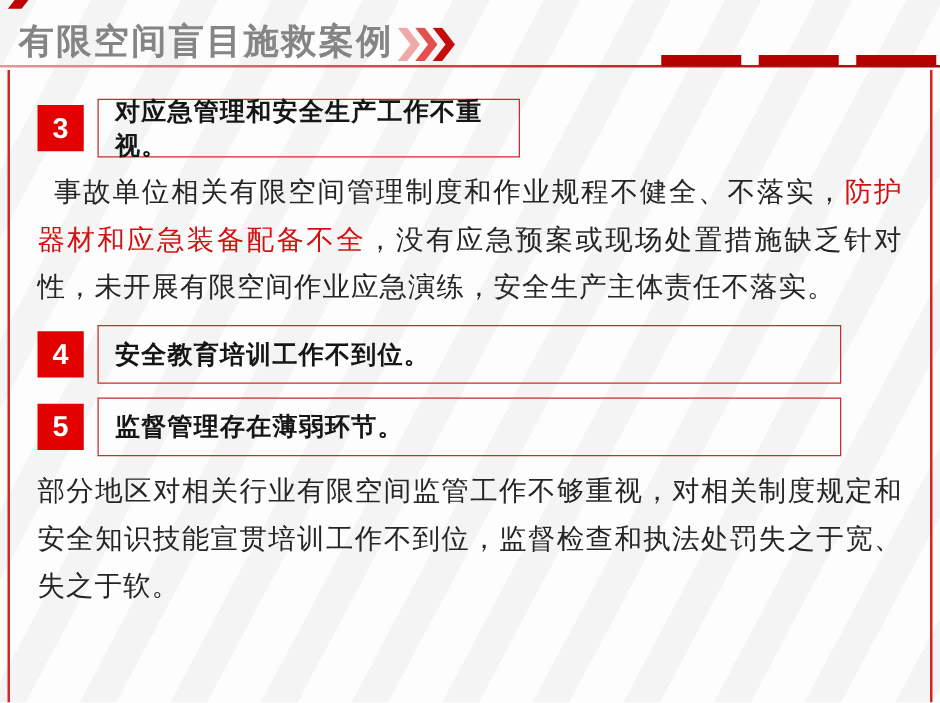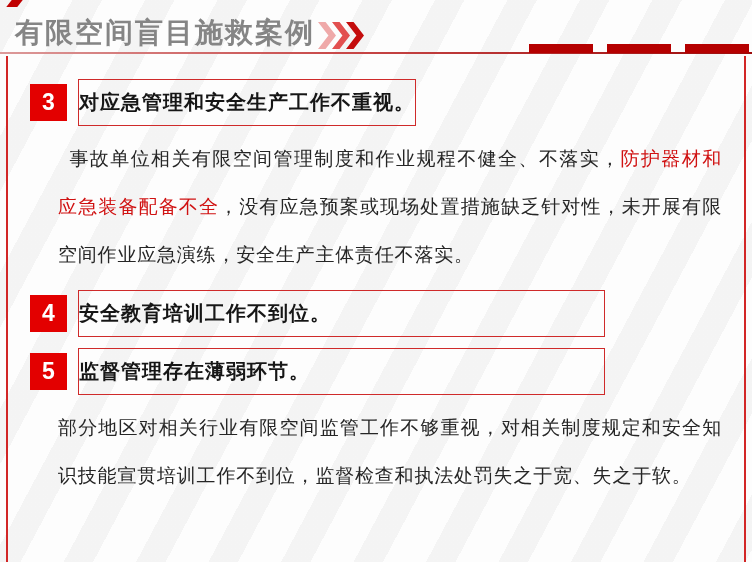--- a/index.html
+++ b/index.html
@@ -55,30 +55,30 @@
   .item-row { display:flex; align-items:stretch; margin-top:11px; height:47px; }
   .num-square {
     width:37px; height:37px; align-self:center;
     background:var(--square-red);
     color:#fff; font-size:23px; font-weight:bold;
     display:flex; align-items:center; justify-content:center;
     flex:0 0 auto;
   }
   .title-box {
     margin-left:11px; border:1px solid #cf2a2a;
-    display:flex; align-items:center; 
+    display:flex; align-items:center; padding-left:13px;
     font-size:20px; font-weight:bold; color:#161616;
     letter-spacing:1px;
   }
   .title-box.narrow { width:338px; }
-  .title-box.wide   { width:527px; }
+  .title-box.wide   { width:595px; }
   .para {
     margin-top:9px; margin-bottom:3px;
-    font-size:19px; line-height:48px; color:var(--body-text);
-    letter-spacing:0.8px; text-align:justify;margin-left:28px;
+    font-size:22px; line-height:38px; color:var(--body-text);
+    letter-spacing:0.8px; text-align:justify;
   }
   .para.indent { text-indent:0.6em; }
   .red-text { color:var(--highlight-red); }
 </style>
 </head>
 <body>
 
 <div class="slide">
 
   <div class="hdr">

